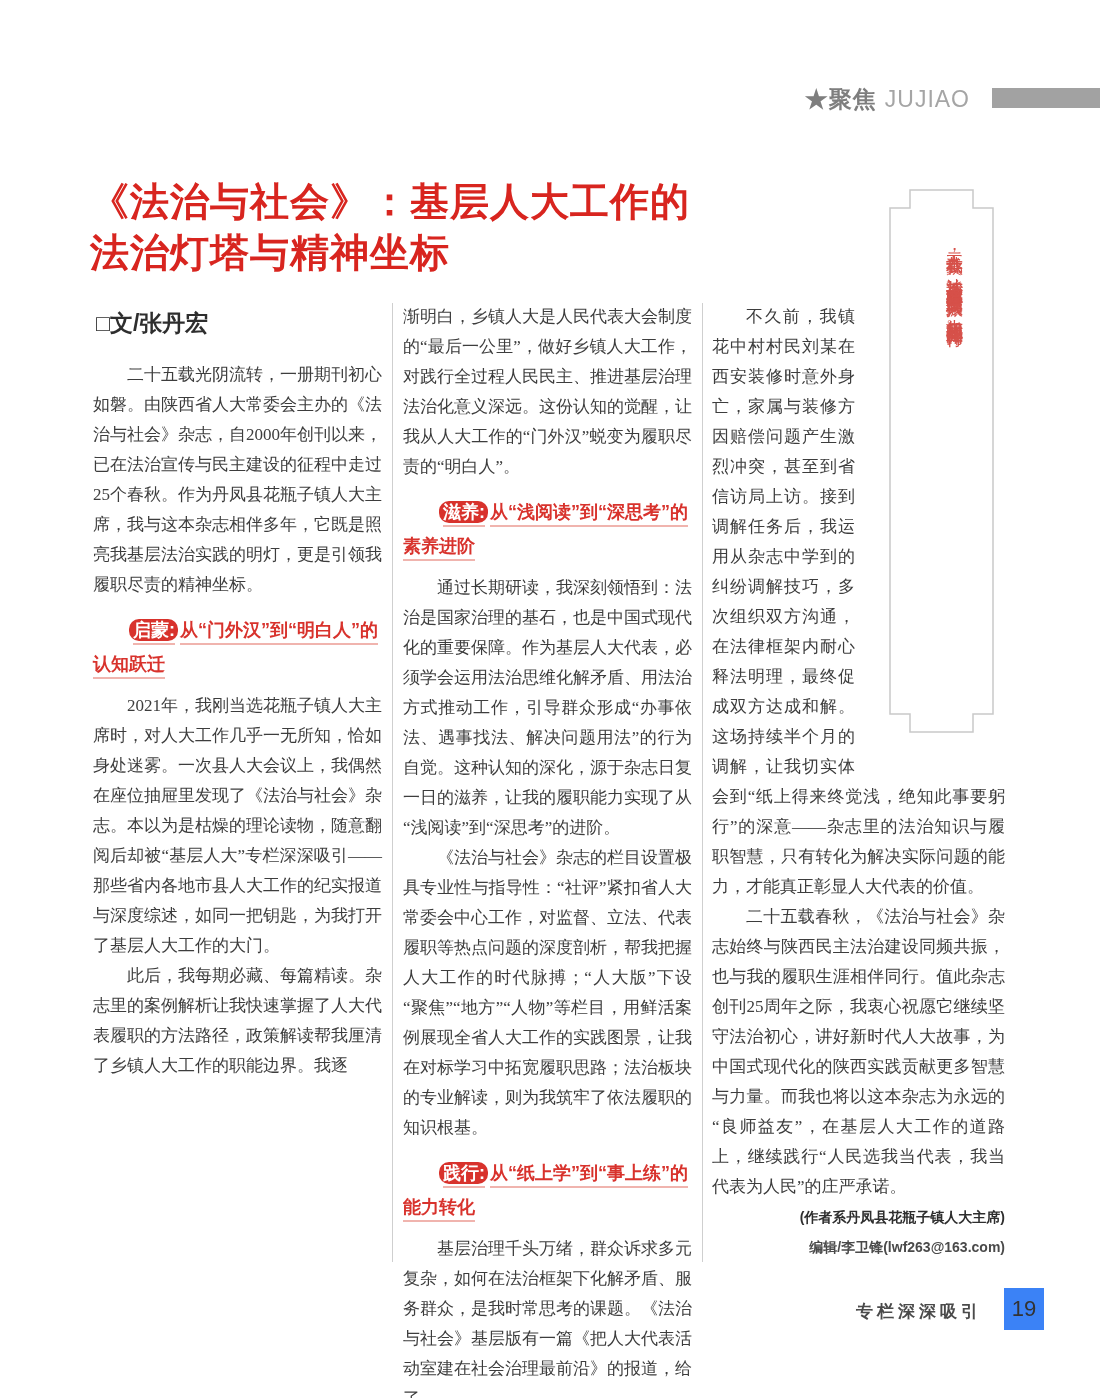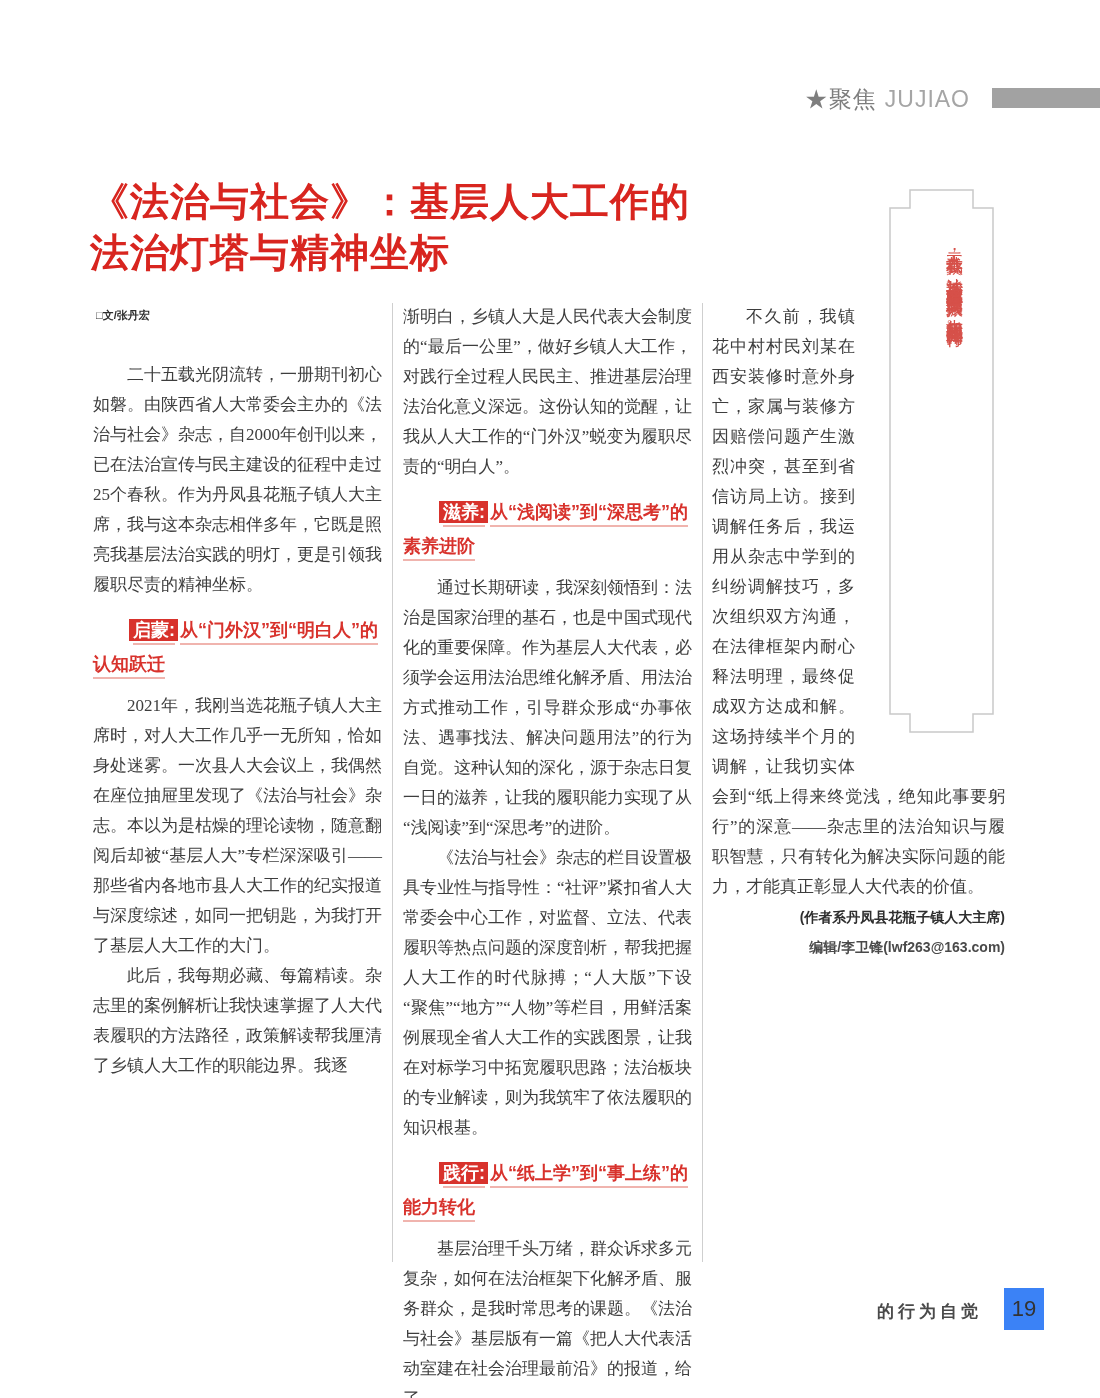--- a/index.html
+++ b/index.html
@@ -10,39 +10,39 @@
     font-family:"Liberation Serif", serif;
   }
 
   
   .section-label {
     position:absolute; top:84px; right:130px;
     font-family:"Liberation Sans", sans-serif;
     font-size:23px; color:#9a9a9a; letter-spacing:1px;
     white-space:nowrap;
   }
-  .section-label .zh { font-weight:normal; color:#7e7e7e; }
+  .section-label .zh { font-weight:bold; color:#7e7e7e; }
   .section-label .en { color:#a5a5a5; margin-left:8px; }
   .corner-bar {
     position:absolute; top:88px; right:0; width:108px; height:20px;
     background:#a2a2a2;
   }
 
   
   .title {
     position:absolute; left:90px; top:176px; width:710px; margin:0;
     text-align:left;
     font-family:"Liberation Sans", sans-serif;
     font-weight:bold; font-size:39px; line-height:51px;
     color:#d8251f; letter-spacing:1px;
   }
   .byline {
     position:absolute; left:96px; top:308px;
     font-family:"Liberation Sans", sans-serif;
-    font-weight:bold; font-size:11px; color:#2e2e2e;
+    font-weight:bold; font-size:23px; color:#2e2e2e;
   }
 
   
   .col {
     position:absolute; font-size:17px; line-height:30px; color:#3d3d3d;
     text-align:justify; word-break:break-all;
   }
   .col p { margin:0; text-indent:2em; }
   .col p.no-indent { text-indent:0; }
   .col1 { left:93px;  top:360px; width:289px; }
@@ -61,20 +61,21 @@
     font-family:"Liberation Sans", sans-serif;
     font-weight:bold; font-size:18px; line-height:34px;
     color:#d8322c; text-indent:2em; text-align:left;
     text-decoration:underline; text-decoration-color:#f0b4ae;
     text-decoration-thickness:2px; text-underline-offset:7px;
     word-break:break-all;
   }
   .sec-heading .tag {
     background:#d8322c; color:#ffffff; padding:1px 3px 1px 4px;
     margin-right:2px;
+    border-radius:10px;
   }
 
   
   .pull-quote {
     position:absolute; left:884px; top:182px; width:115px; height:558px;
   }
   .pull-quote svg { position:absolute; left:0; top:0; }
   .pq-text {
     position:absolute; top:30px; bottom:30px; left:12px; right:28px;
     writing-mode:vertical-rl;
@@ -142,27 +143,28 @@
     <p>《法治与社会》杂志的栏目设置极具专业性与指导性：“社评”紧扣省人大常委会中心工作，对监督、立法、代表履职等热点问题的深度剖析，帮我把握人大工作的时代脉搏；“人大版”下设“聚焦”“地方”“人物”等栏目，用鲜活案例展现全省人大工作的实践图景，让我在对标学习中拓宽履职思路；法治板块的专业解读，则为我筑牢了依法履职的知识根基。</p>
     <h2 class="sec-heading"><span class="tag">践行:</span><span>从“纸上学”到“事上练”的能力转化</span></h2>
     <p>基层治理千头万绪，群众诉求多元复杂，如何在法治框架下化解矛盾、服务群众，是我时常思考的课题。《法治与社会》基层版有一篇《把人大代表活动室建在社会治理最前沿》的报道，给了</p>
   </div>
 
   <div class="col-rule rule2"></div>
 
   <div class="col col3">
     <div class="pq-spacer"></div>
     <p>不久前，我镇花中村村民刘某在西安装修时意外身亡，家属与装修方因赔偿问题产生激烈冲突，甚至到省信访局上访。接到调解任务后，我运用从杂志中学到的纠纷调解技巧，多次组织双方沟通，在法律框架内耐心释法明理，最终促成双方达成和解。这场持续半个月的调解，让我切实体会到“纸上得来终觉浅，绝知此事要躬行”的深意——杂志里的法治知识与履职智慧，只有转化为解决实际问题的能力，才能真正彰显人大代表的价值。</p>
+    <p>二十五载春秋，《法治与社会》杂志始终与陕西民主法治建设同频共振，也与我的履职生涯相伴同行。值此杂志创刊25周年之际，我衷心祝愿它继续坚守法治初心，讲好新时代人大故事，为中国式现代化的陕西实践贡献更多智慧与力量。而我也将以这本杂志为永远的“良师益友”，在基层人大工作的道路上，继续践行“人民选我当代表，我当代表为人民”的庄严承诺。</p>
     <p class="attribution">(作者系丹凤县花瓶子镇人大主席)</p>
     <p class="editor-line">编辑/李卫锋(lwf263@163.com)</p>
   </div>
 
   <div class="pull-quote">
     <svg width="115" height="558" viewBox="0 0 115 558">
       <path d="M6,26 H26 V8 H89 V26 H109 V532 H89 V550 H26 V532 H6 Z" fill="#ffffff" stroke="#c9c9c9" stroke-width="1.5"></path>
     </svg>
     <div class="pq-text">二十五载春秋，《法治与社会》杂志始终与陕西民主法治建设同频共振，也与我的履职生涯相伴同行。</div>
   </div>
 
-  <div class="footer-name">的行为自觉</div>
+  <div class="footer-name">专栏深深吸引</div>
   <div class="page-number">19</div>
 
 </div>
 
 </body></html>

